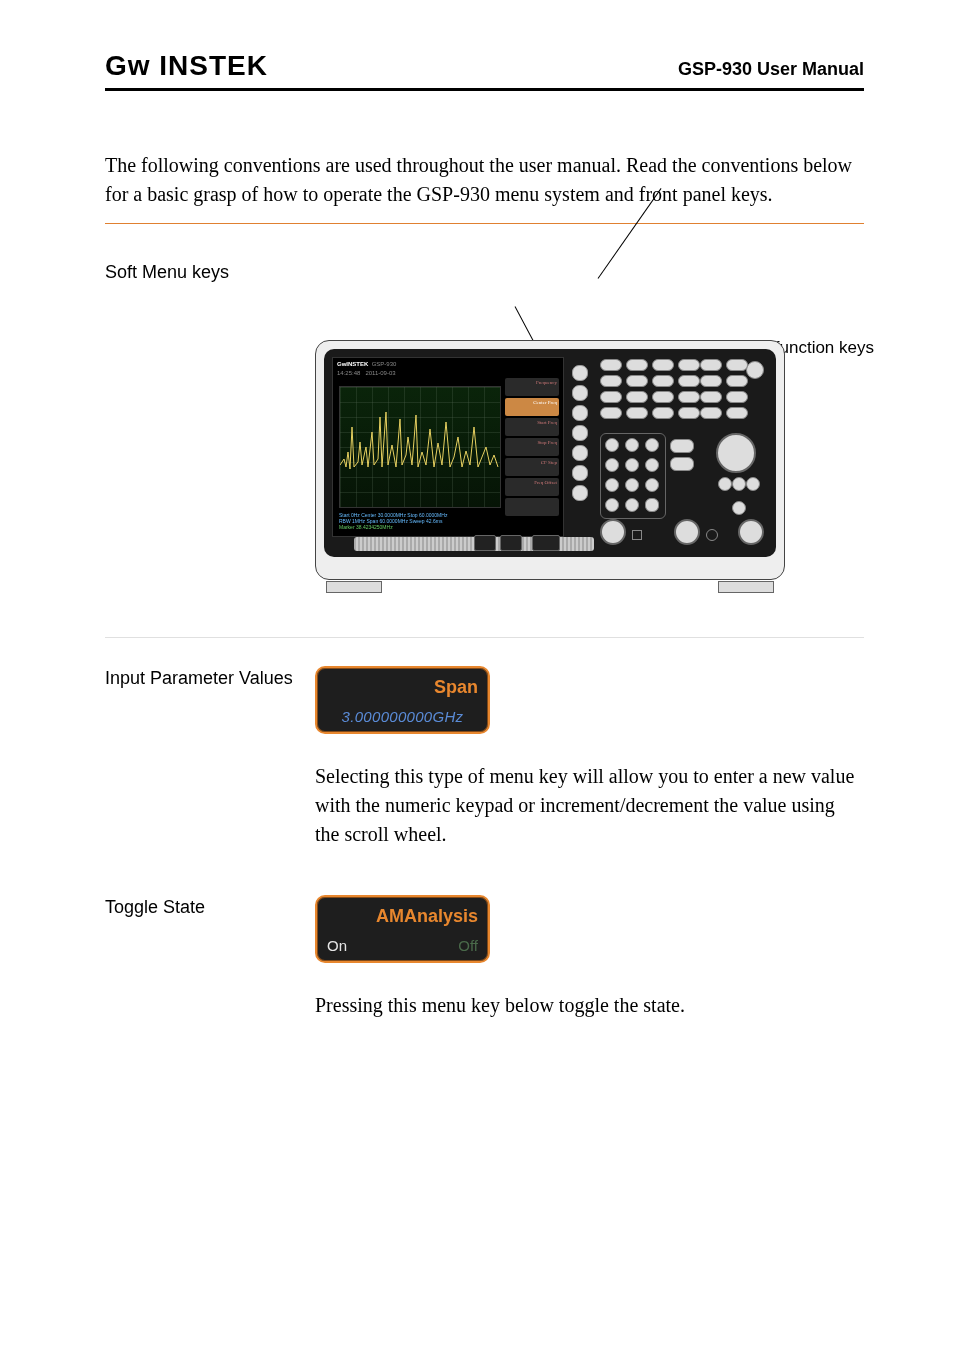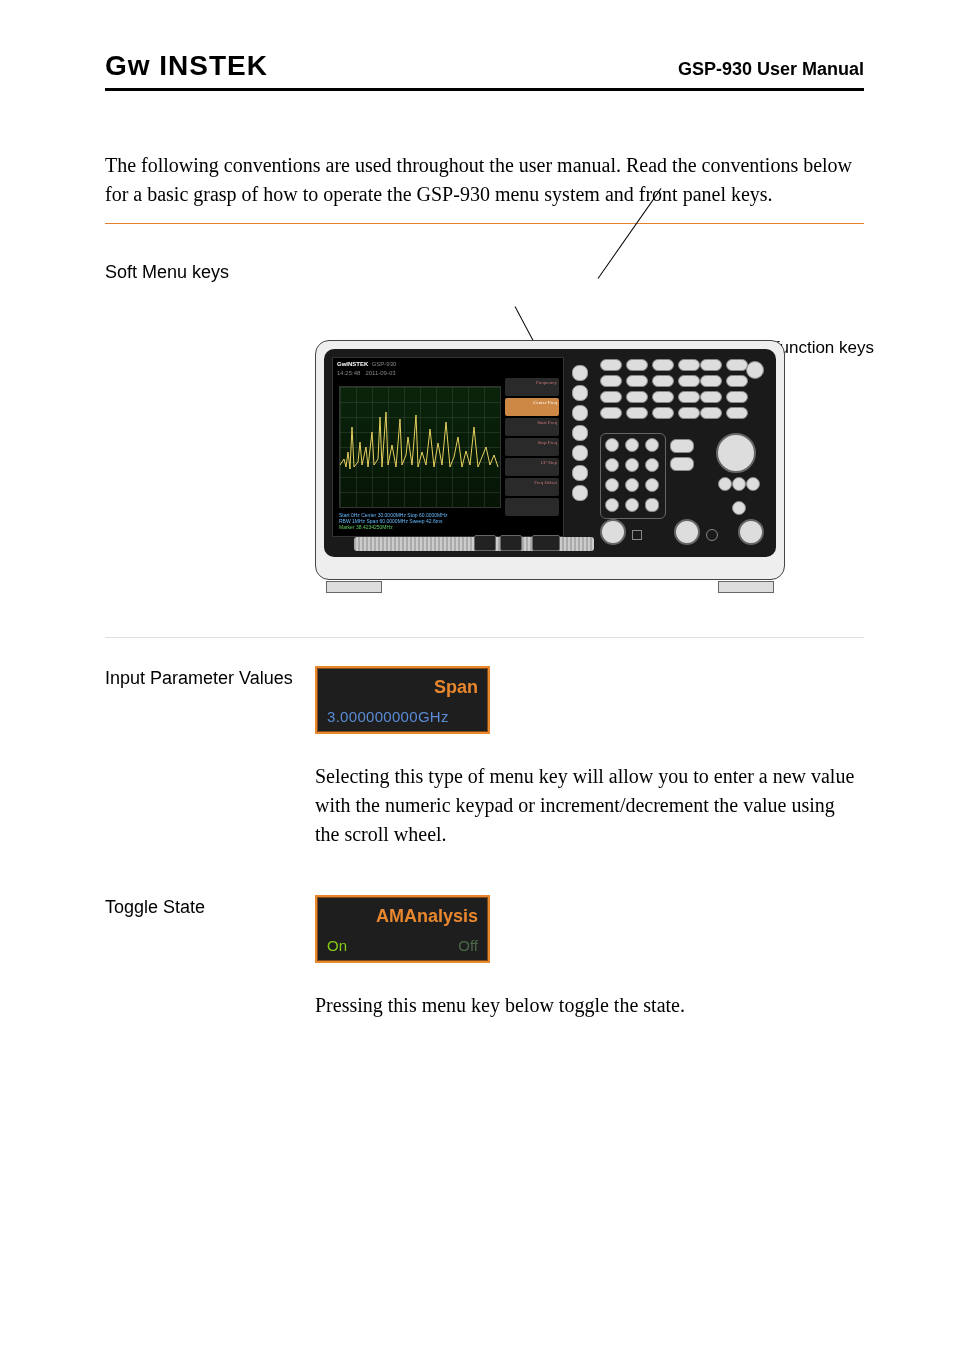--- a/index.html
+++ b/index.html
@@ -207,49 +207,50 @@
     border-top:1px solid #e0e0e0;
     margin: 0 0 28px 0;
   }
 
   
   .softkey {
     width:175px;
     height:68px;
     background:#1e1e1e;
     border:2px solid #e8872e;
-    border-radius:0;
+    border-radius:10px;
     box-shadow: inset 0 0 0 1px #824a18;
     padding:6px 10px 4px;
     box-sizing:border-box;
     font-family: Arial, sans-serif;
     display:flex;
     flex-direction:column;
     justify-content:space-between;
     margin-bottom:28px;
   }
   .softkey .title{
     color:#e8872e;
     font-weight:bold;
     font-size:18px;
     text-align:right;
   }
   .softkey .value{
     color:#5a8bd6;
     font-size:15px;
-    text-align:left;
+    text-align:center;
     letter-spacing:0.3px;
+    font-style:italic;
   }
   .toggle-row{
     display:flex;
     justify-content:space-between;
     font-size:15px;
     color:#4a6a4a;
   }
-  .toggle-row .on{color:#84cc16;}
+  .toggle-row .on{color:#e5e5e5;}
 
   .pagenum {
     font-family: Arial, sans-serif;
     font-weight:700;
     font-size:16px;
     margin-top:40px;
   }
 </style>
 </head>
 <body>

